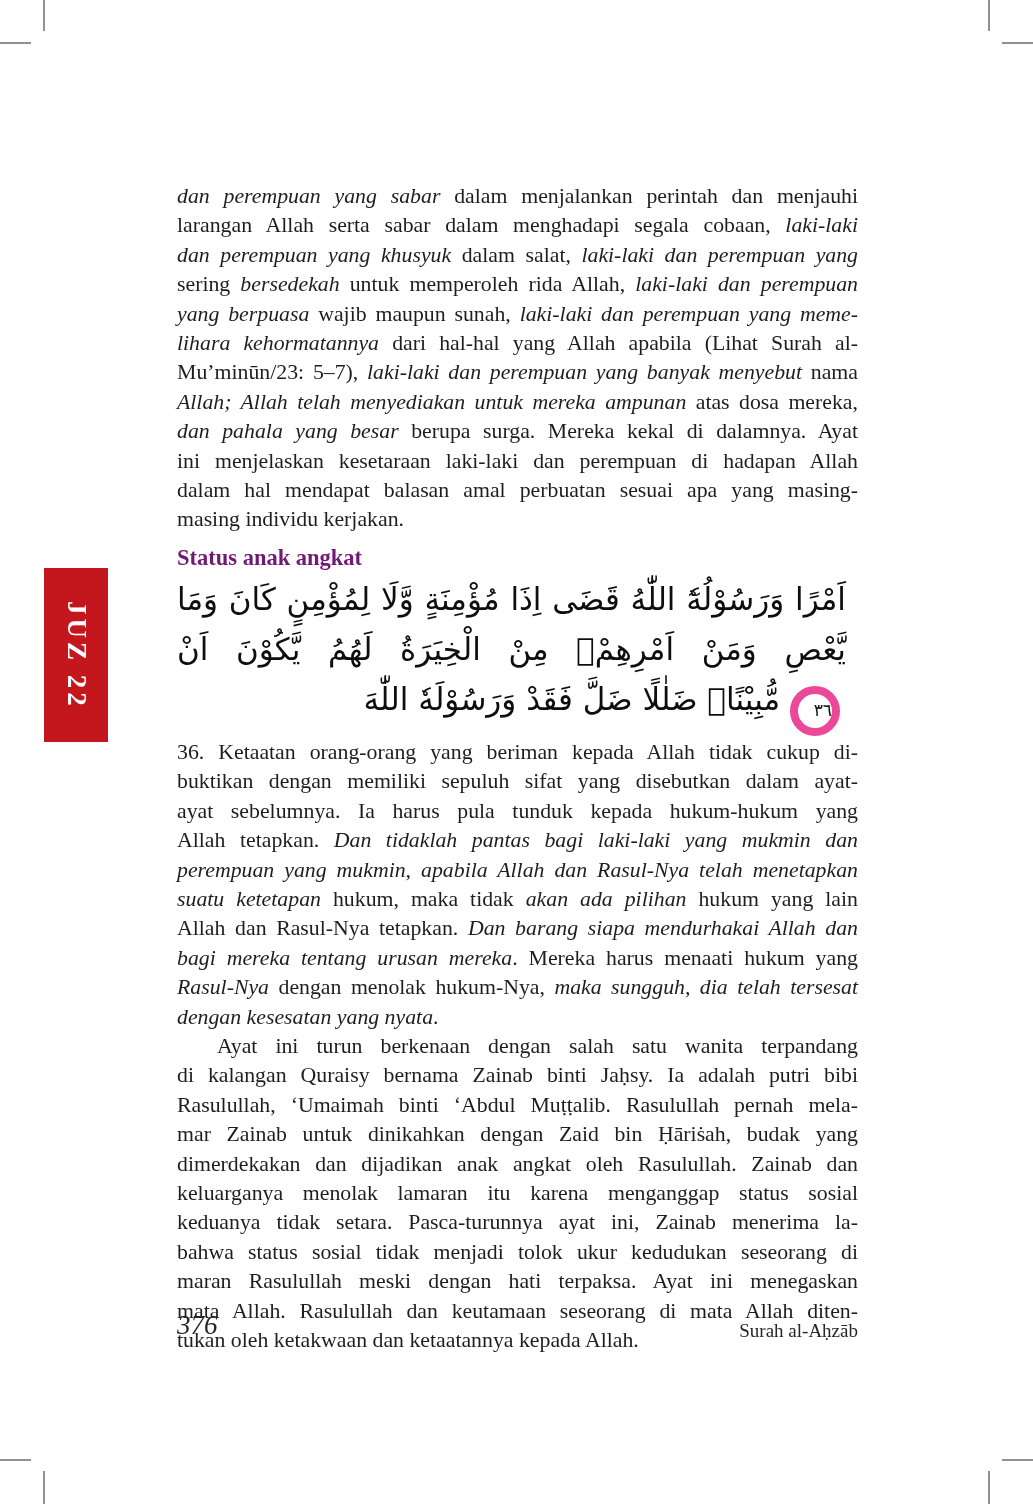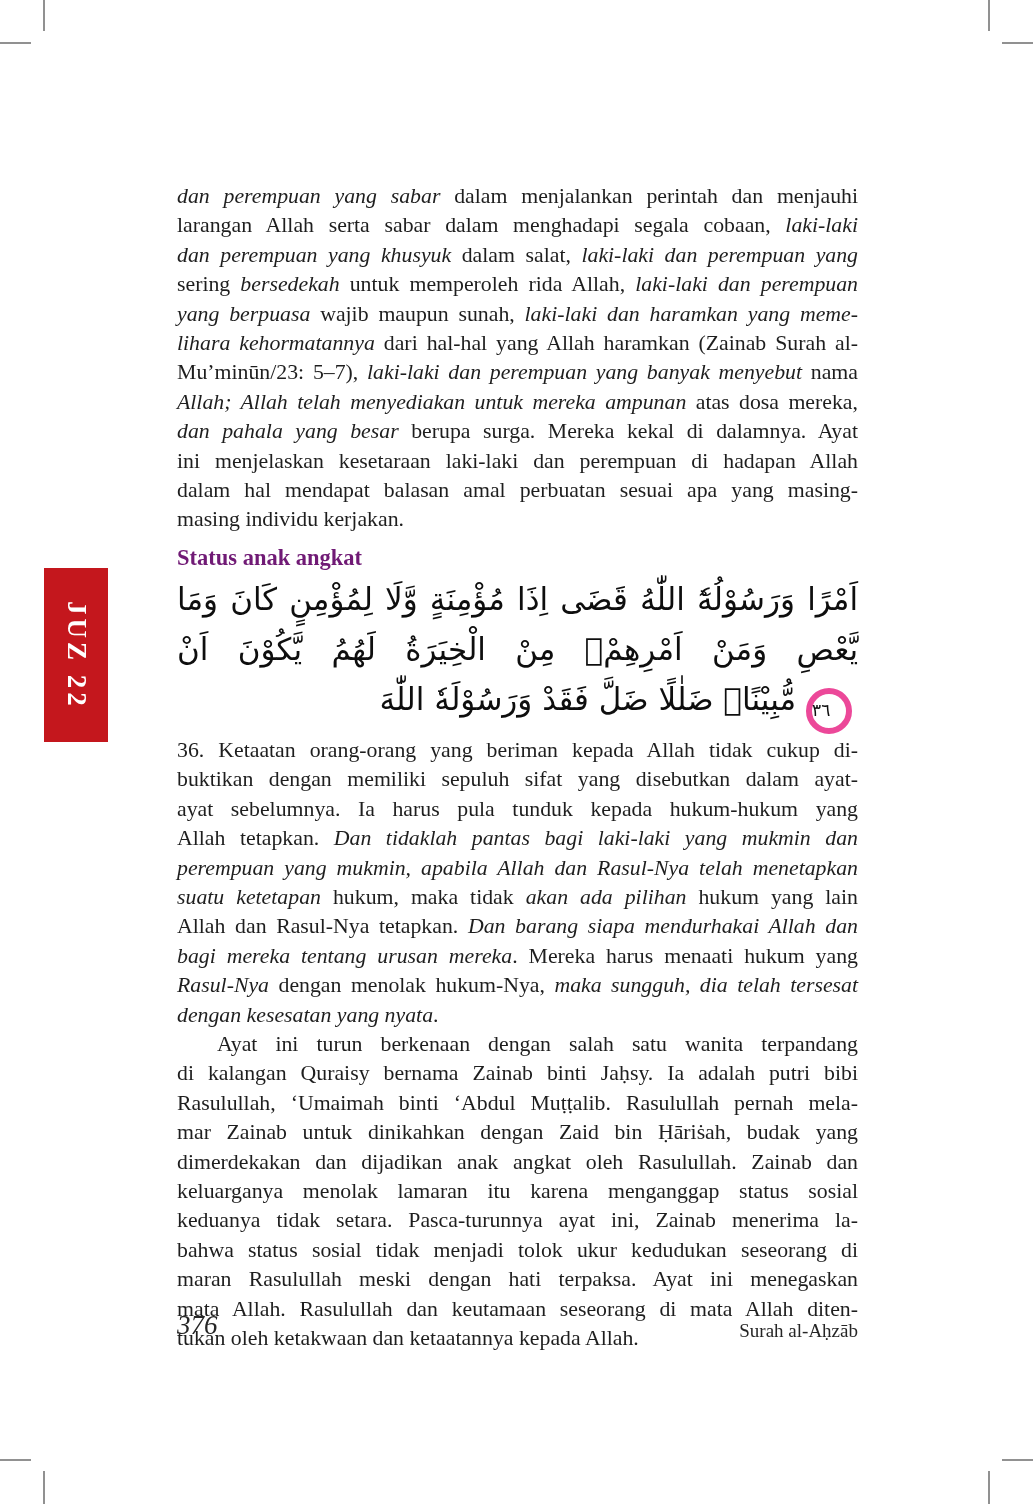--- a/index.html
+++ b/index.html
@@ -33,29 +33,29 @@
   .line{text-align:justify;text-align-last:justify;}
   .line.last{text-align-last:left;}
   .line.ind{text-indent:40px;}
   .it{font-style:italic;}
 
   .heading{
     margin:8px 0 2px 0;padding:0;
     font-size:22.5px;line-height:29px;font-weight:bold;color:#701a75;
   }
 
-  .arabic{margin:0 0 2px 0;font-family:"DejaVu Sans", sans-serif;color:#0e0e0e;}
+  .arabic{margin:0 12px 2px 0;font-family:"DejaVu Sans", sans-serif;color:#0e0e0e;}
   .aline{font-size:31px;line-height:50px;}
   .a-just{text-align:justify;text-align-last:justify;}
   .a-right{text-align:right;}
   .aword{direction:rtl;unicode-bidi:isolate;}
   .marker{
     display:inline-block;width:34px;height:34px;margin-right:6px;
-    border:6px solid #ec4899;border-radius:50%;
-    font-size:17px;line-height:33px;text-align:left;
+    border:8px solid #ec4899;border-radius:50%;
+    font-size:17px;line-height:33px;text-align:right;
     vertical-align:-6px;
   }
 
   
   .pagenum{position:absolute;left:177px;top:1310px;font-size:27px;color:#262626;font-style:italic;}
   .surah-footer{position:absolute;right:175px;top:1320px;font-size:19px;color:#262626;}
 </style>
 </head>
 <body>
 
@@ -73,22 +73,22 @@
   <div class="juz-tab" style="background: rgb(196, 23, 29);">
     <span class="juz-text">JUZ 22</span>
   </div>
 
   <div class="content">
     <div class="para">
         <div class="line"><span class="it">dan perempuan yang sabar</span><span> dalam menjalankan perintah dan menjauhi</span></div>
         <div class="line"><span>larangan Allah serta sabar dalam menghadapi segala cobaan, </span><span class="it">laki-laki</span></div>
         <div class="line"><span class="it">dan perempuan yang khusyuk</span><span> dalam salat, </span><span class="it">laki-laki dan perempuan yang</span></div>
         <div class="line"><span>sering </span><span class="it">bersedekah</span><span> untuk memperoleh rida Allah, </span><span class="it">laki-laki dan perempuan</span></div>
-        <div class="line"><span class="it">yang berpuasa</span><span> wajib maupun sunah, </span><span class="it">laki-laki dan haramkan yang meme-</span></div>
-        <div class="line"><span class="it">lihara kehormatannya</span><span> dari hal-hal yang Allah haramkan (Zainab Surah al-</span></div>
+        <div class="line"><span class="it">yang berpuasa</span><span> wajib maupun sunah, </span><span class="it">laki-laki dan perempuan yang meme-</span></div>
+        <div class="line"><span class="it">lihara kehormatannya</span><span> dari hal-hal yang Allah apabila (Lihat Surah al-</span></div>
         <div class="line"><span>Muʼminūn/23: 5–7), </span><span class="it">laki-laki dan perempuan yang banyak menyebut</span><span> nama</span></div>
         <div class="line"><span class="it">Allah; Allah telah menyediakan untuk mereka ampunan</span><span> atas dosa mereka,</span></div>
         <div class="line"><span class="it">dan pahala yang besar</span><span> berupa surga. Mereka kekal di dalamnya. Ayat</span></div>
         <div class="line"><span>ini menjelaskan kesetaraan laki-laki dan perempuan di hadapan Allah</span></div>
         <div class="line"><span>dalam hal mendapat balasan amal perbuatan sesuai apa yang masing-</span></div>
         <div class="line last"><span>masing individu kerjakan.</span></div>
       </div>
 
     <h2 class="heading">Status anak angkat</h2>
 

